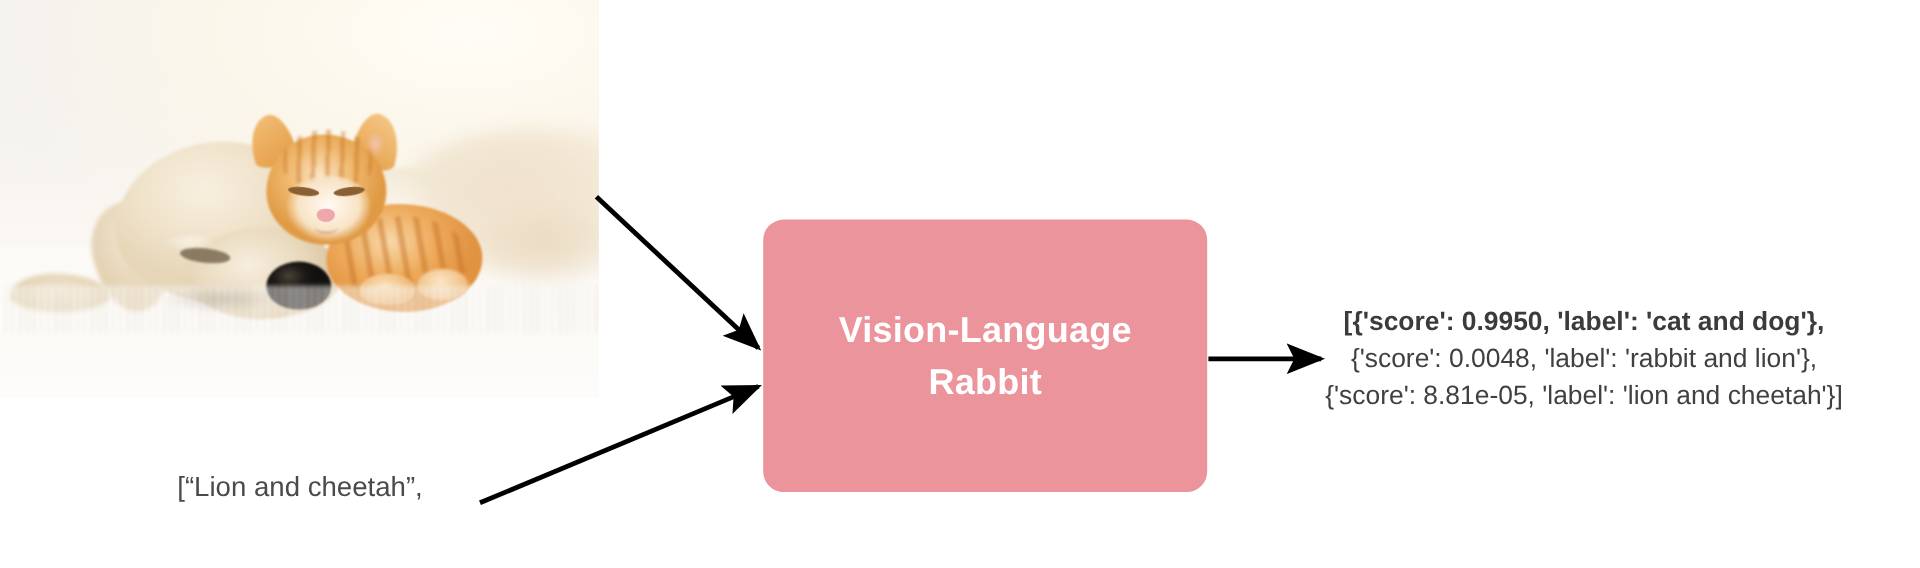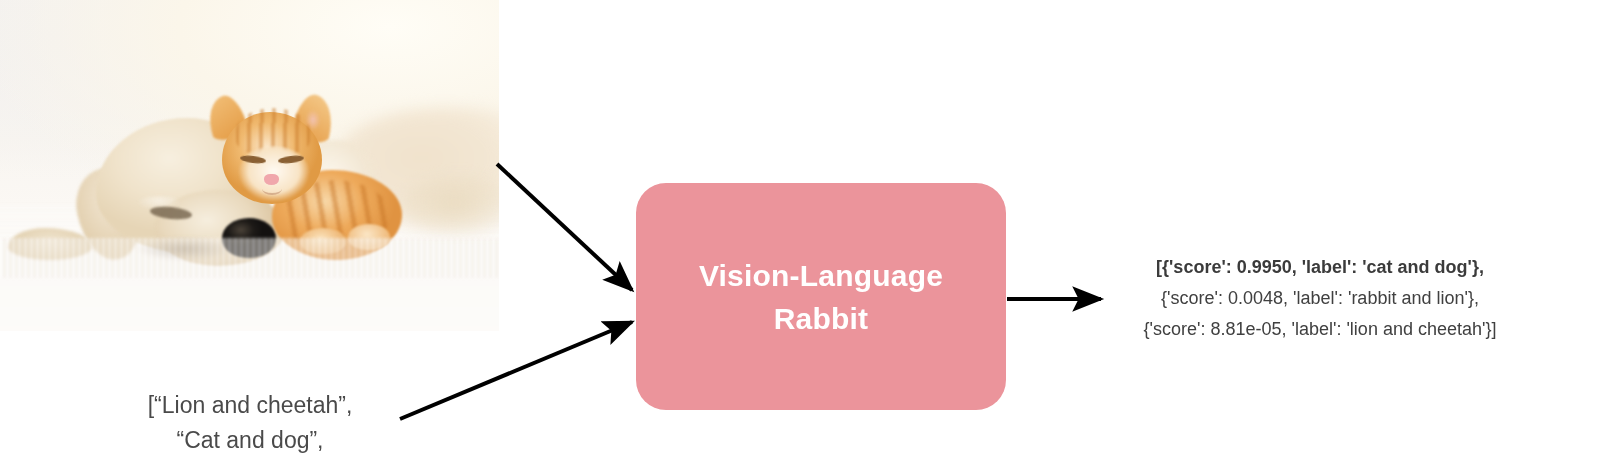--- a/index.html
+++ b/index.html
@@ -322,37 +322,37 @@
     white-space: nowrap;
     margin-top: 28px;
   }
   #output-text {
     position: absolute;
     left: 1060px;
     top: 252px;
     width: 520px;
     text-align: center;
     color: #404040;
-    font-size: 18px;
+    font-size: 22px;
     line-height: 31px;
     white-space: nowrap;
   }
   #output-text .top-line {
     font-weight: bold;
     color: #3b3b3b;
   }
 
   
   #model-box {
     position: absolute;
     left: 636px;
     top: 183px;
     width: 370px;
     height: 227px;
-    border-radius: 30px;
+    border-radius: 17px;
     display: flex;
     align-items: center;
     justify-content: center;
     text-align: center;
     color: #ffffff;
     font-size: 30px;
     font-weight: bold;
     line-height: 43px;
     letter-spacing: .2px;
   }
@@ -398,21 +398,20 @@
     <div class="kit-eye-r"></div>
     <div class="kit-nose"></div>
     <div class="kit-mouth"></div>
     <div class="kit-paw-a"></div>
     <div class="kit-paw-b"></div>
     <div class="floor-texture"></div>
   </div>
 
   <div id="input-labels">
     <div>[“Lion and cheetah”,</div>
-    <div>“Cat and dog”,</div>
   </div>
 
   <div id="model-box" style="background: rgb(235, 148, 155); color: rgb(255, 255, 255);">
     <div>
       <div>Vision-Language</div>
       <div>Rabbit</div>
     </div>
   </div>
 
   <div id="output-text">

